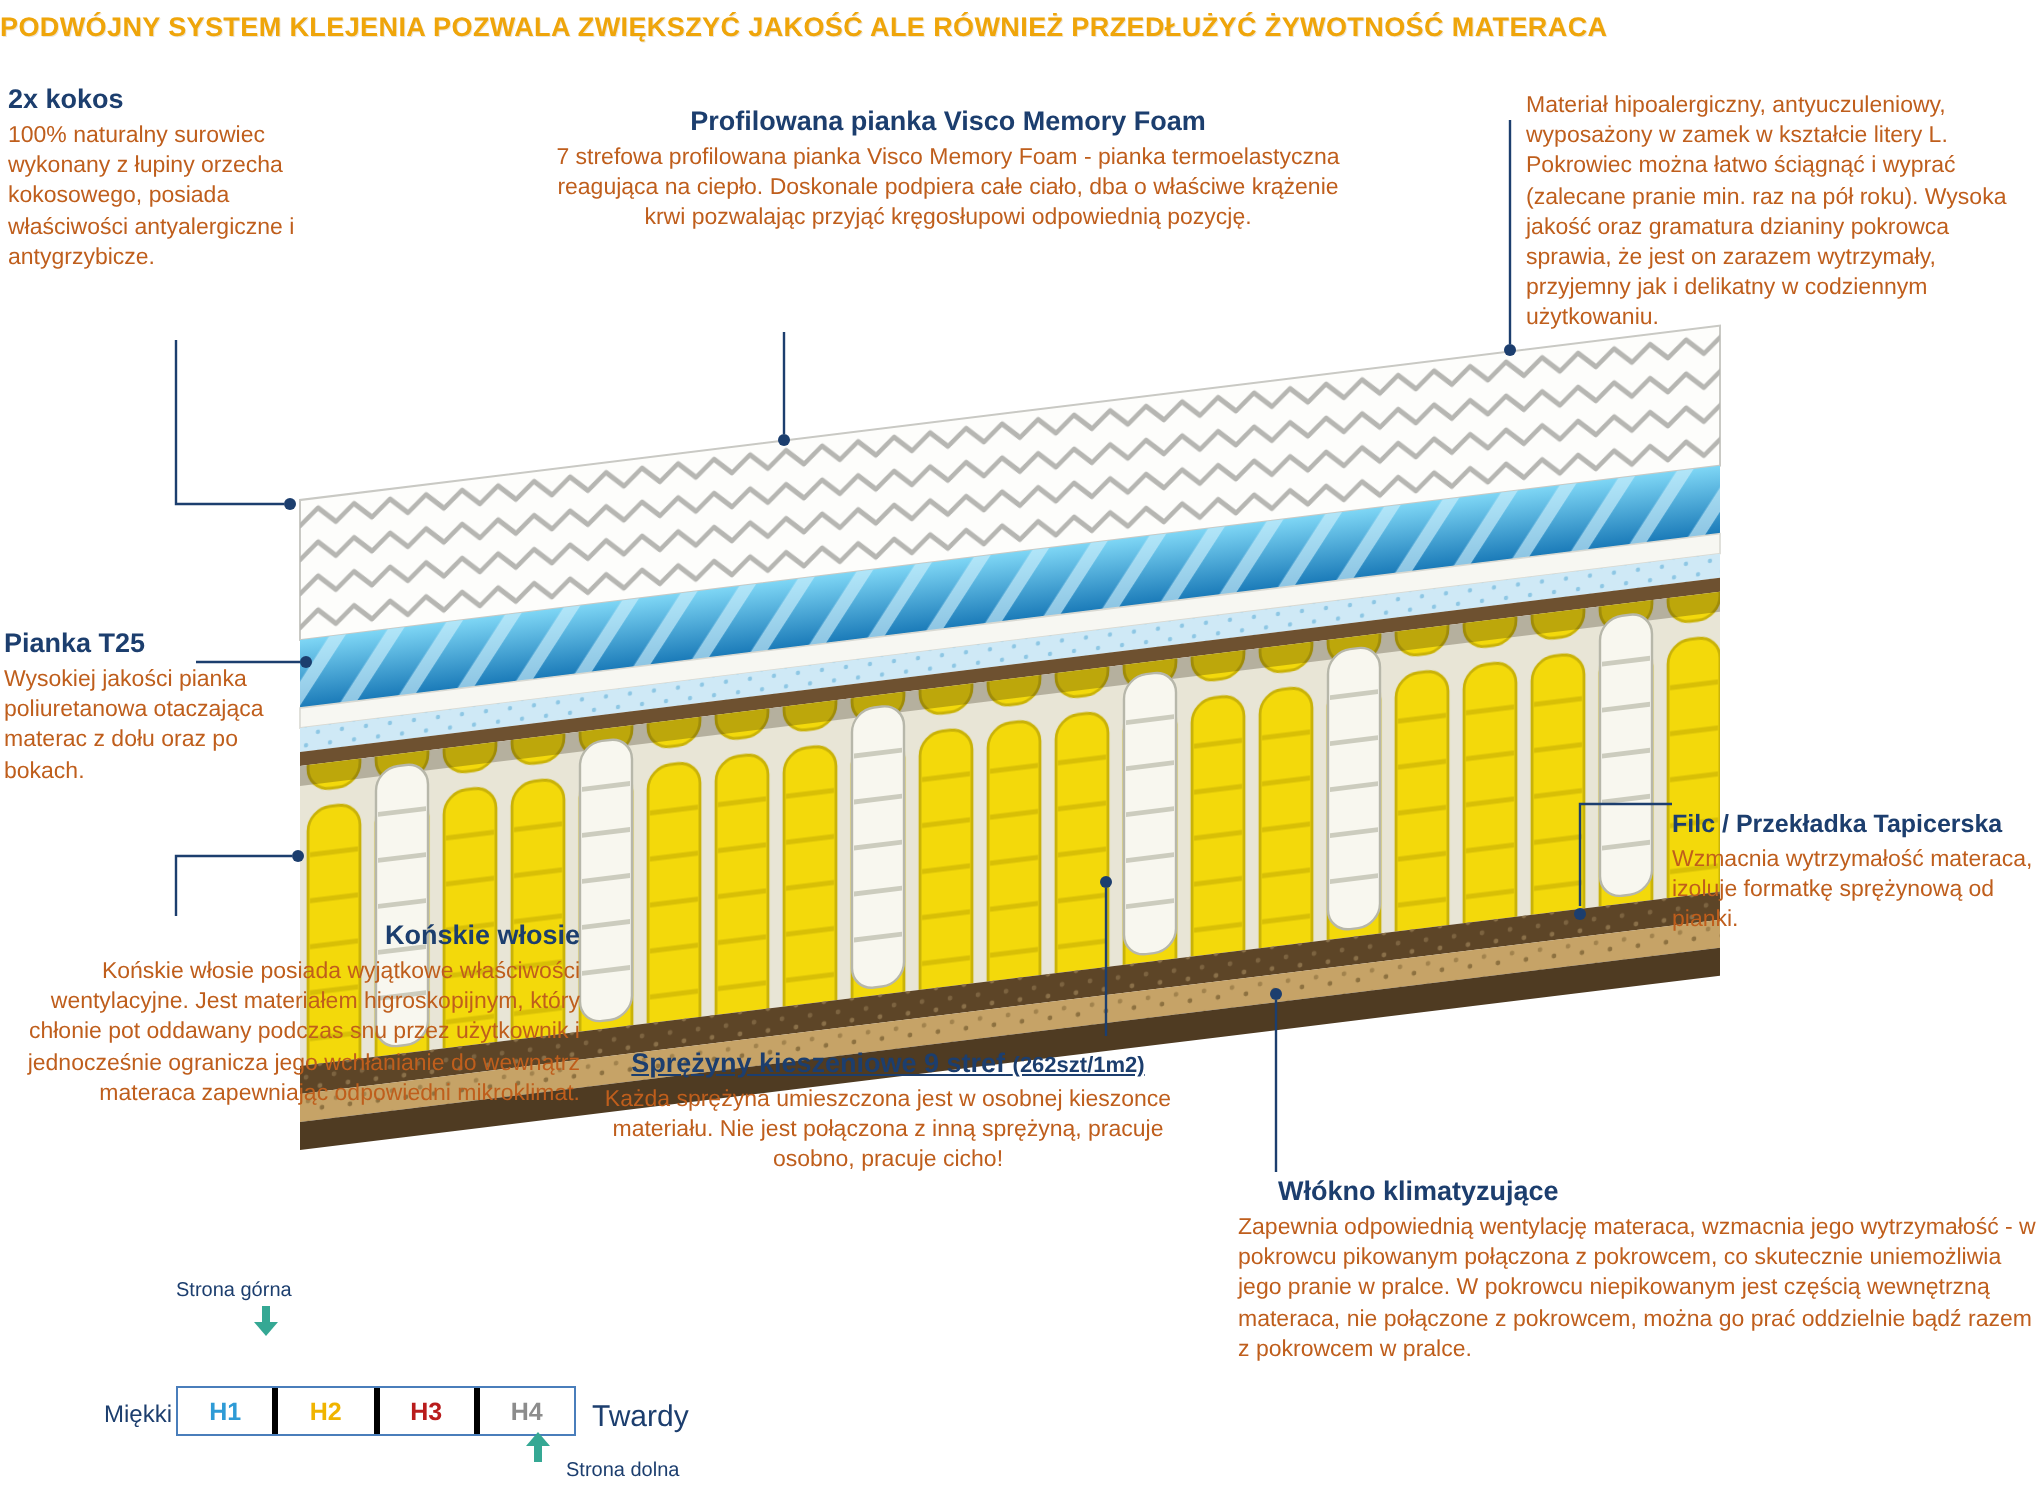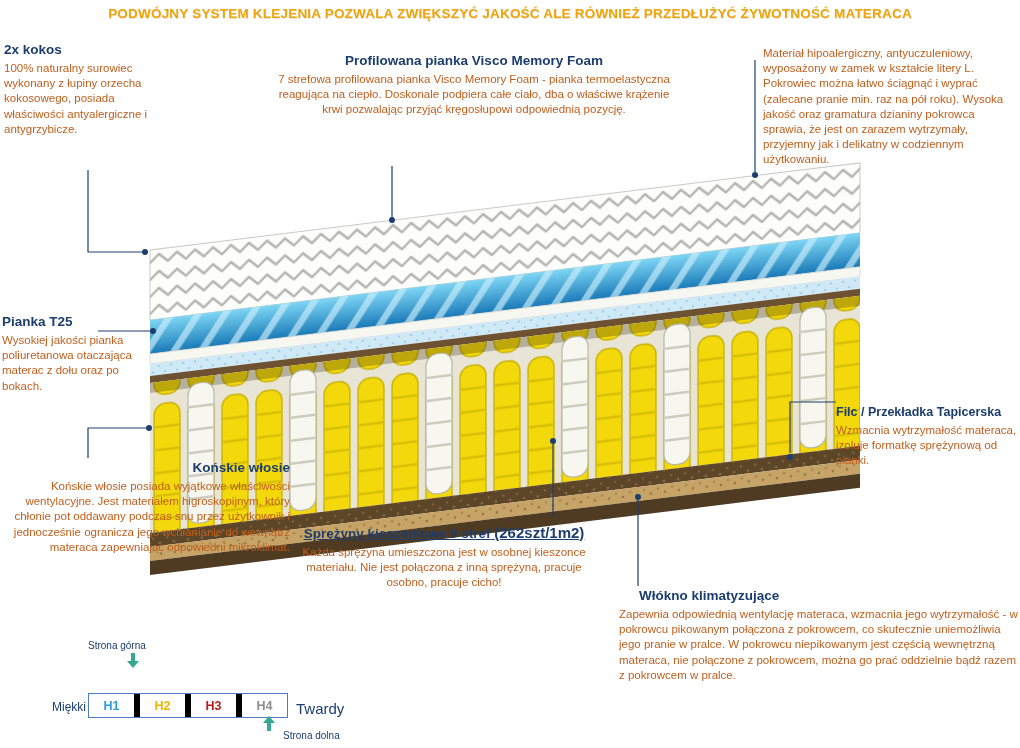--- a/index.html
+++ b/index.html
@@ -7,52 +7,52 @@
   body {
     font-family:"Liberation Sans", sans-serif;
     background:#ffffff;
     position:relative;
     overflow:hidden;
   }
   .root { position:absolute; inset:0; width:1020px; height:748px; background:#fff; }
 
   .banner {
     position:absolute; top:6px; left:0; width:100%;
-    text-align:center; font-size:13.5px; font-weight:bold;
+    text-align:left; font-size:13.5px; font-weight:bold;
     color:var(--banner-yellow,#efa50a); letter-spacing:.2px;
     text-shadow:0.5px 0.5px 0 rgba(120,80,0,.15);
   }
 
   .mattress { position:absolute; left:70px; top:130px; width:860px; height:480px; }
   .lines { position:absolute; left:0; top:0; width:1020px; height:748px; pointer-events:none; color:var(--callout-line,#1c3e6e); }
 
   .co { position:absolute; }
   .co-title { font-weight:bold; color:var(--navy,#1c3e6e); font-size:13.5px; margin-bottom:4px; }
   .co-body  { color:var(--orange,#bf5e1c); font-size:11.5px; line-height:1.32; }
 
   .co-kokos     { left:4px;   top:42px;  width:170px; }
   .co-visco     { left:278px; top:53px;  width:392px; text-align:center; }
   .co-pokrowiec { left:763px; top:46px;  width:255px; }
   .co-t25       { left:2px;   top:314px; width:132px; }
   .co-konskie   { left:2px;   top:460px; width:288px; text-align:right; }
   .co-filc      { left:836px; top:405px; width:181px; text-align:left; }
   .co-filc .co-title { font-size:12.5px; white-space:nowrap; }
   .co-sprezyny  { left:298px; top:524px; width:292px; text-align:center; }
   .co-sprezyny .co-title { text-decoration:underline; }
-  .co-sprezyny .co-title-note { font-size:15px; font-weight:bold; }
+  .co-sprezyny .co-title-note { font-size:11px; font-weight:bold; }
   .co-wlokno    { left:619px; top:588px; width:400px; }
   .co-wlokno .co-title { margin-left:20px; }
 
   .scale-top    { position:absolute; left:88px;  top:640px; font-size:10px; color:var(--navy,#1c3e6e); }
   .arrow-down   { position:absolute; left:126px; top:653px; color:var(--teal,#35a894); }
   .scale-soft   { position:absolute; left:52px;  top:700px; font-size:12px; color:var(--navy,#1c3e6e); }
   .scale-box    { position:absolute; left:88px;  top:693px; width:200px; height:25px;
                   border:1px solid var(--scale-border,#4a7ebb); display:flex; background:#fff; }
   .lvl          { flex:1; display:flex; align-items:center; justify-content:center;
-                  font-weight:bold; font-size:12.5px; border-right:6px solid #000000; }
+                  font-weight:bold; font-size:12.5px; border-right:3px solid #000000; }
   .lvl:last-child { border-right:none; }
   .scale-hard   { position:absolute; left:296px; top:700px; font-size:15px; color:var(--navy,#1c3e6e); }
   .arrow-up     { position:absolute; left:262px; top:716px; color:var(--teal,#35a894); }
   .scale-bottom { position:absolute; left:283px; top:730px; font-size:10px; color:var(--navy,#1c3e6e); }
 </style>
 </head>
 <body>
 
 <div class="root">
 

